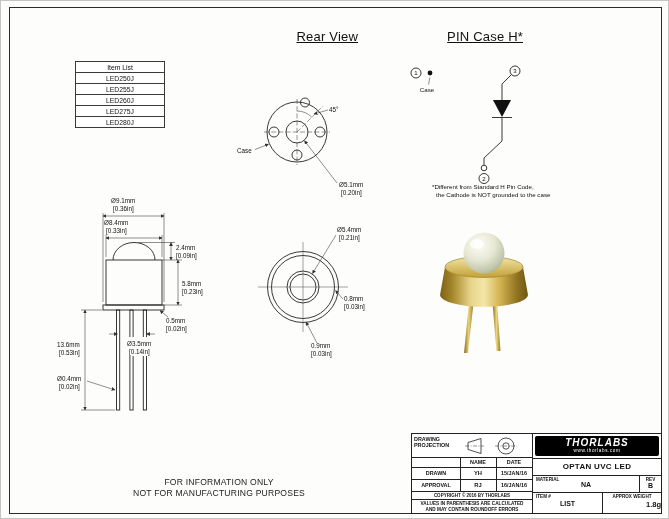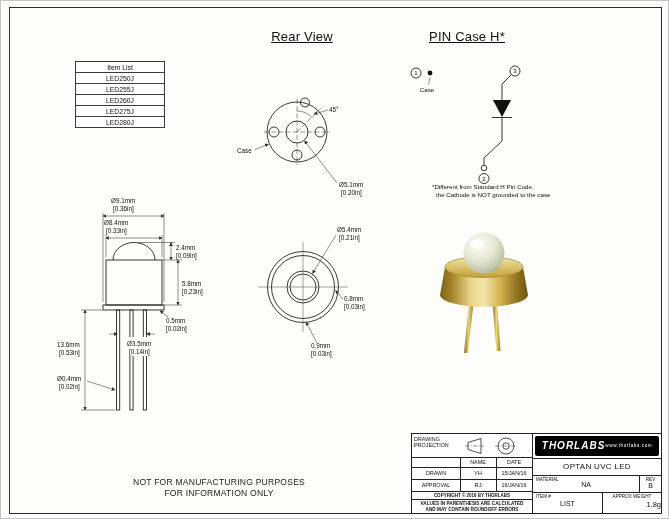--- a/index.html
+++ b/index.html
@@ -1,29 +1,29 @@
 <!DOCTYPE html>
 <html><head>
 <meta charset="utf-8">
 <style>
   html,body{margin:0;padding:0;overflow:hidden;}
   body{width:669px;height:519px;background:#e9e9e7;font-family:"Liberation Sans",sans-serif;}
   #sheet{position:relative;width:669px;height:519px;background:#fdfdfc;border:1px solid #c4c4c2;box-sizing:border-box;overflow:hidden;}
   #frame{position:absolute;left:8px;top:6px;width:653px;height:507px;border:1.3px solid #2b2b2b;box-sizing:border-box;}
   .abs{position:absolute;}
   svg text{font-family:"Liberation Sans",sans-serif;}
-  .view-title{font-size:13px;color:#111;text-decoration:underline;text-align:center;letter-spacing:.2px;}
+  .view-title{font-size:13px;color:#111;text-decoration:underline;text-align:right;letter-spacing:.2px;}
   #item-list{position:absolute;left:74px;top:60px;width:90px;border-collapse:collapse;table-layout:fixed;background:#fff;}
   #item-list th,#item-list td{border:1px solid #3a3a3a;font-size:6.8px;font-weight:400;text-align:center;height:10px;padding:0;color:#111;}
   #footer-note{position:absolute;left:95px;top:476px;width:246px;text-align:center;font-size:8.6px;color:#222;line-height:11px;letter-spacing:.2px;}
   #title-block{position:absolute;left:410px;top:432px;width:251px;height:81px;border:1px solid #222;box-sizing:border-box;background:#fff;}
   .hl,.vl{position:absolute;background:#222;}
-  .tbt{position:absolute;color:#111;}
+  .tbt{position:absolute;color:#111;font-weight:bold;}
   .cell-label{font-size:4.6px;}
-  #logo-box{position:absolute;left:123px;top:2px;width:124px;height:20px;background:#000;border-radius:2px;display:flex;flex-direction:row;align-items:center;justify-content:center;}
+  #logo-box{position:absolute;left:123px;top:2px;width:124px;height:20px;background:#000;border-radius:2px;display:flex;flex-direction:column;align-items:center;justify-content:center;}
   #logo-text{color:#fff;font-weight:bold;font-style:italic;font-size:10px;letter-spacing:1px;line-height:10px;}
   #logo-url{color:#fff;font-size:4.6px;letter-spacing:.6px;line-height:6px;}
 </style>
 </head>
 <body>
 
 <div id="sheet">
   <div id="frame"></div>
 
   <svg class="abs" style="left:0;top:0;" width="669" height="519" viewBox="0 0 669 519">
@@ -208,22 +208,22 @@
       <tr>
           <td>LED280J</td>
         </tr>
     </tbody>
   </table>
 
   <div class="view-title abs" style="left:245px;top:28px;width:112px;">Rear View</div>
   <div class="view-title abs" style="left:410px;top:28px;width:112px;">PIN Case H*</div>
 
   <div id="footer-note">
+    <div>FOR INFORMATION ONLY</div>
     <div>NOT FOR MANUFACTURING PURPOSES</div>
-    <div>FOR INFORMATION ONLY</div>
   </div>
 
   <div id="title-block">
     <div class="vl" style="left:120px;top:0;width:1px;height:79px;"></div>
     <div class="hl" style="left:0;top:23px;width:120px;height:1px;"></div>
     <div class="hl" style="left:0;top:33px;width:120px;height:1px;"></div>
     <div class="hl" style="left:0;top:45px;width:120px;height:1px;"></div>
     <div class="hl" style="left:0;top:57px;width:120px;height:1px;"></div>
     <div class="hl" style="left:0;top:65px;width:120px;height:1px;"></div>
     <div class="vl" style="left:48px;top:23px;width:1px;height:35px;"></div>

